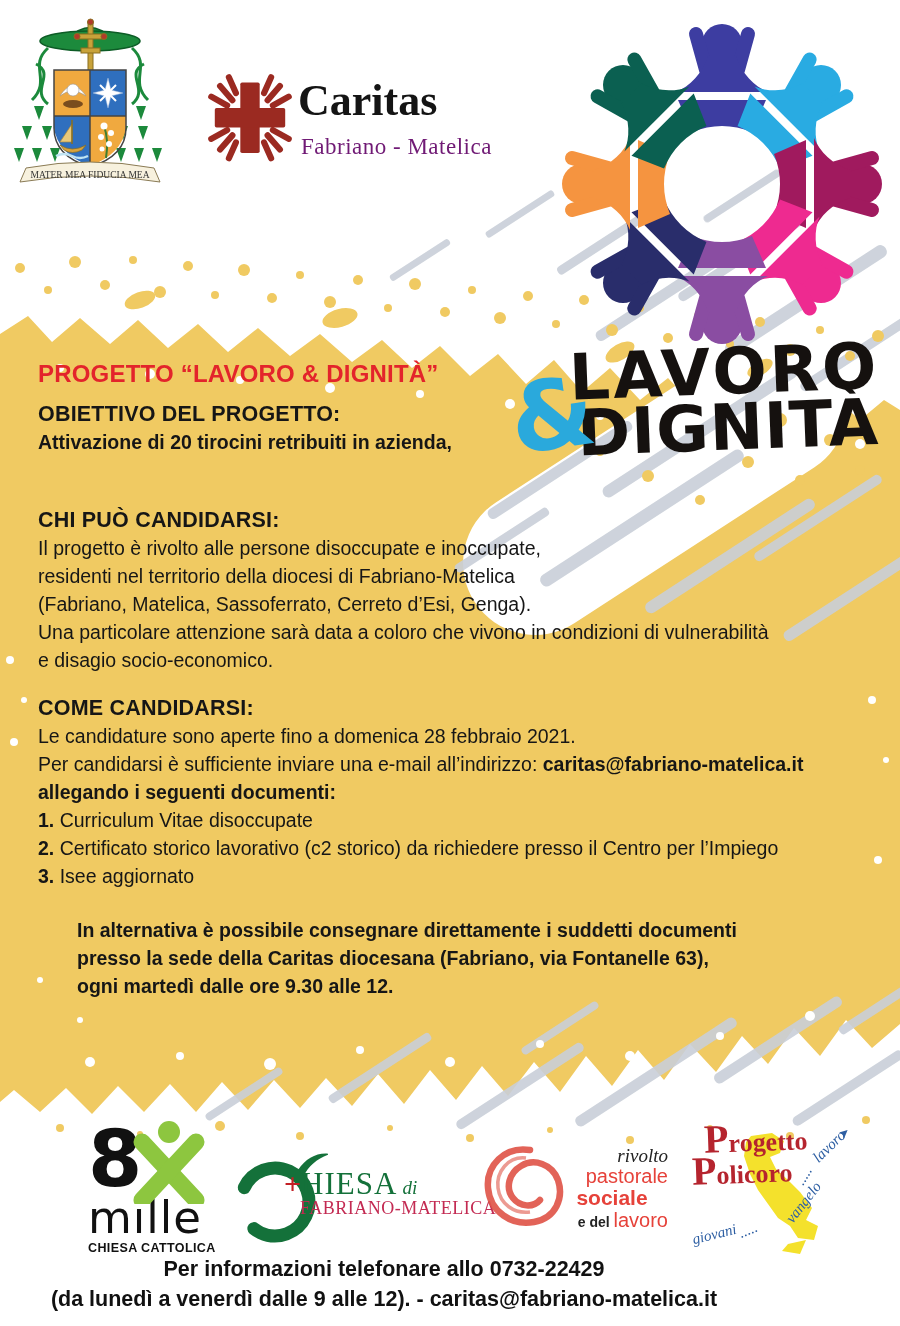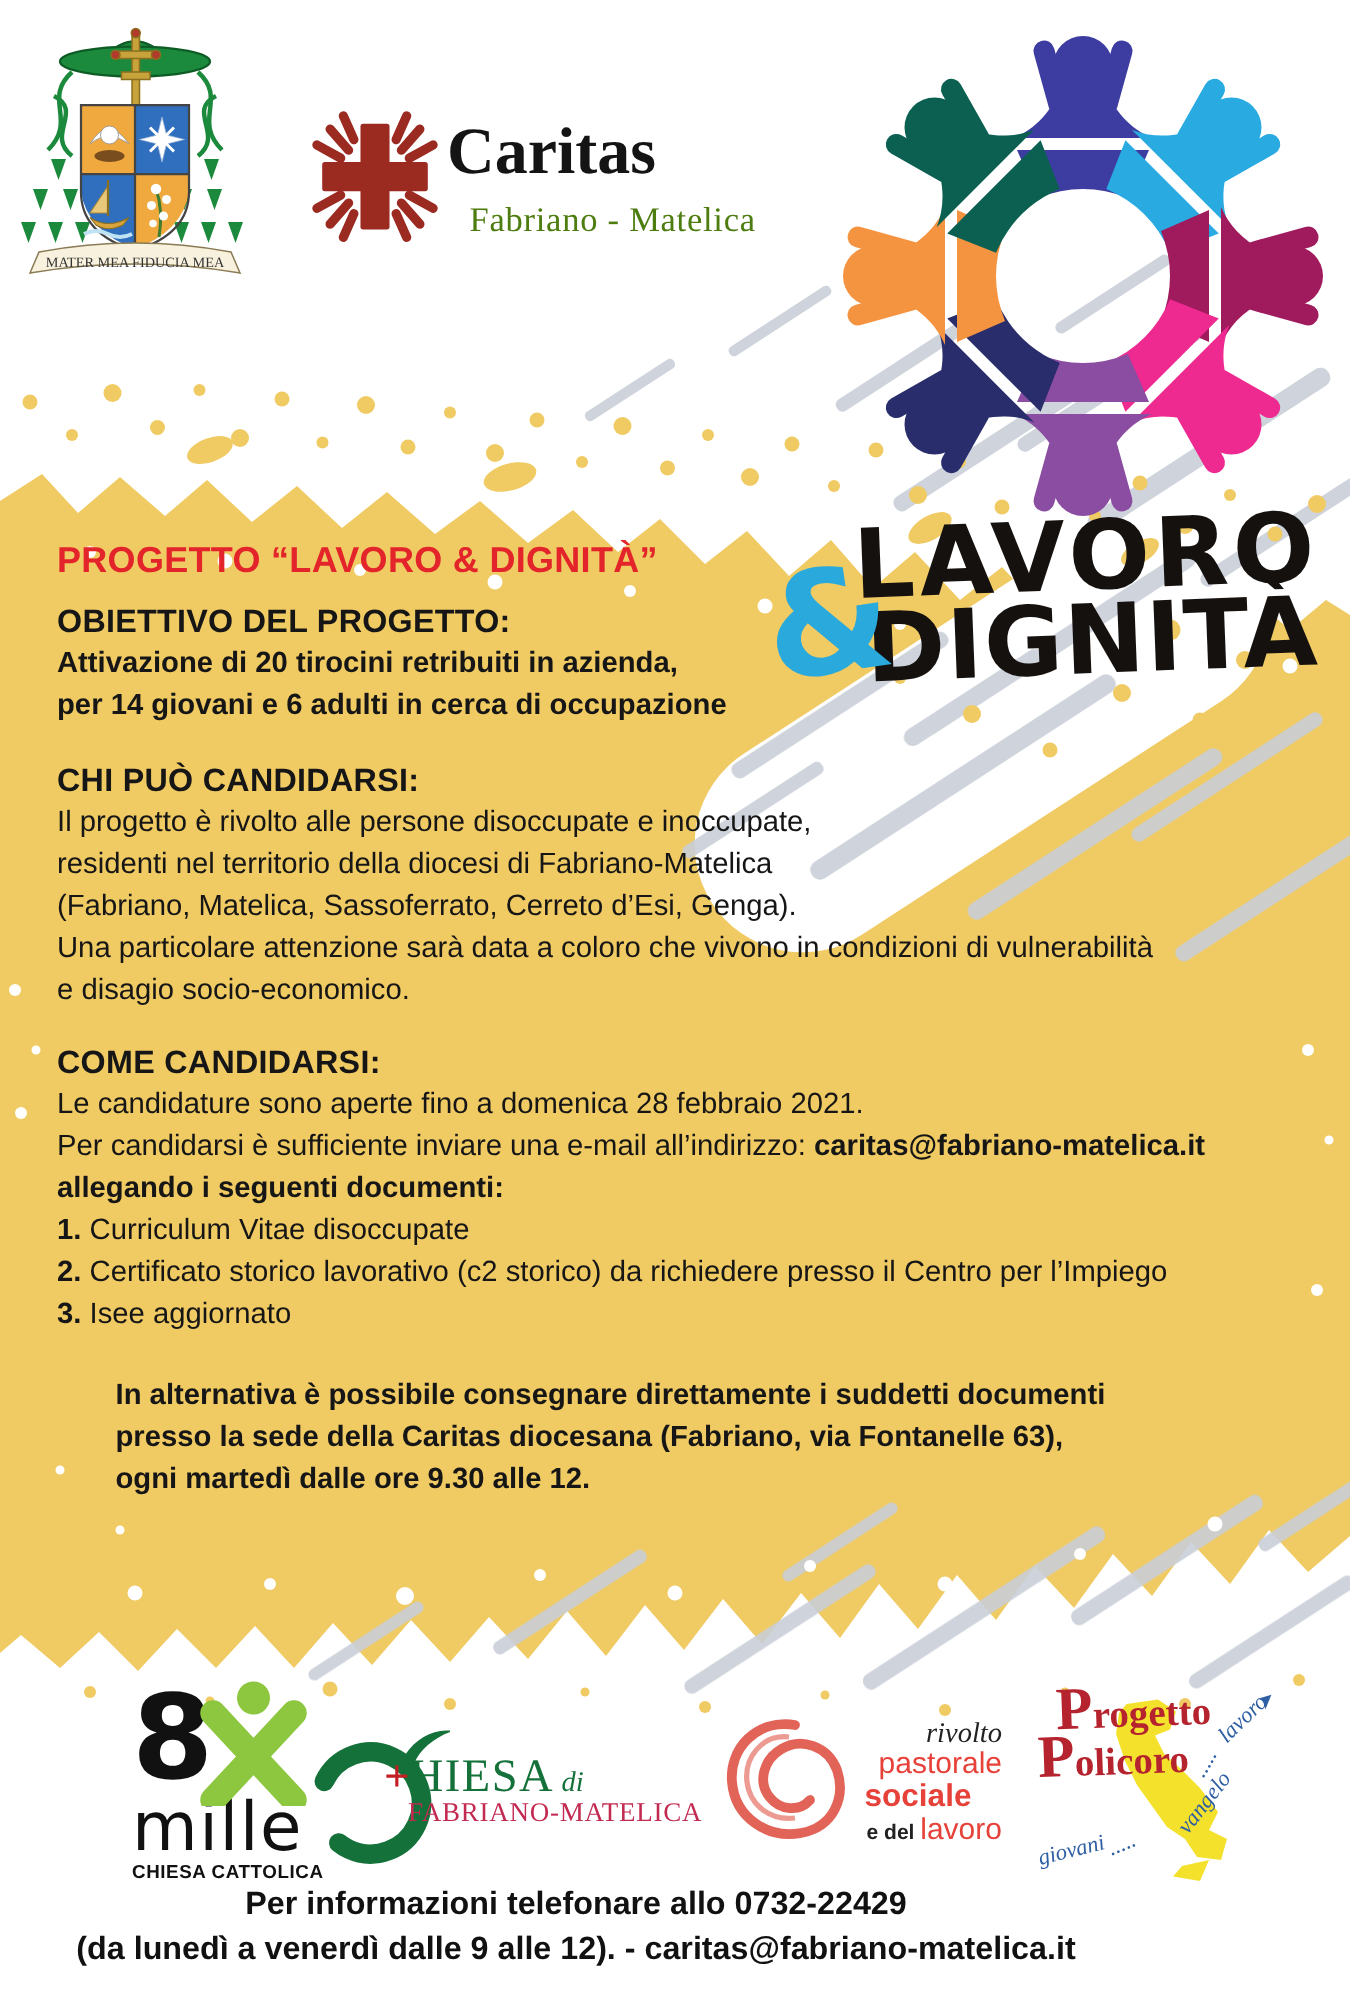--- a/index.html
+++ b/index.html
@@ -19,21 +19,21 @@
                 font-size:64px;line-height:60px;letter-spacing:3px;}
   #brandword .w2{margin-top:-4px;letter-spacing:1px;}
   #brand-amp{position:absolute;left:-8px;top:22px;font-family:"DejaVu Sans",sans-serif;font-weight:bold;
              font-size:96px;line-height:90px;color:#2aa9dc;transform:rotate(-6deg);}
   #brandword .w1{padding-left:52px;}
   #brandword .w2{padding-left:58px;}
   
   #caritas-name{position:absolute;left:298px;top:72px;font-family:"Liberation Serif",serif;
                 font-weight:bold;font-size:44px;line-height:58px;color:#141414;z-index:3;}
   #caritas-sub{position:absolute;left:301px;top:134px;font-family:"Liberation Serif",serif;
-               font-size:23px;color:#4d7c0f;z-index:3;letter-spacing:.5px;margin-left:12px;}
+               font-size:23px;color:#701a75;z-index:3;letter-spacing:.5px;}
   
   .plogo{position:absolute;z-index:6;}
   #ottox .eight{font-family:"DejaVu Sans",sans-serif;font-weight:bold;font-size:78px;line-height:66px;color:#111;}
   #ottox .mille{font-family:"DejaVu Sans",sans-serif;font-size:45px;line-height:40px;color:#111;margin-top:2px;letter-spacing:1px;}
   #ottox .cap{font-weight:bold;font-size:12.5px;color:#111;margin-top:3px;letter-spacing:.4px;}
   #chiesa-line1{position:absolute;left:56px;top:20px;white-space:nowrap;}
   #chiesa-cross{color:#c32026;font-size:30px;font-weight:bold;font-family:"Liberation Serif",serif;}
   #chiesa-name{font-family:"Liberation Serif",serif;font-size:31px;color:#14713a;letter-spacing:1px;}
   #chiesa-di{font-family:"Liberation Serif",serif;font-style:italic;font-size:19px;color:#14713a;margin-left:5px;}
   #chiesa-sub{position:absolute;left:72px;top:52px;font-family:"Liberation Serif",serif;
@@ -299,21 +299,20 @@
     <div id="brand-amp">&amp;</div>
     <div class="w w1">LAVORO</div>
     <div class="w w2">DIGNITÀ</div>
   </div>
 
   <div id="main-title">PROGETTO “LAVORO &amp; DIGNITÀ”</div>
 
   <div class="txt" style="top:400px;">
     <div class="h">OBIETTIVO DEL PROGETTO:</div>
     <div class="line b">Attivazione di 20 tirocini retribuiti in azienda,</div>
-    <div class="line b">per 14 giovani e 6 adulti in cerca di occupazione</div>
   </div>
 
   <div class="txt" style="top:506px;">
     <div class="h">CHI PUÒ CANDIDARSI:</div>
     <div class="line">Il progetto è rivolto alle persone disoccupate e inoccupate,</div>
     <div class="line">residenti nel territorio della diocesi di Fabriano-Matelica</div>
     <div class="line">(Fabriano, Matelica, Sassoferrato, Cerreto d’Esi, Genga).</div>
     <div class="line">Una particolare attenzione sarà data a coloro che vivono in condizioni di vulnerabilità</div>
     <div class="line">e disagio socio-economico.</div>
   </div>
@@ -340,21 +339,21 @@
       <svg class="abs" style="left:42px;top:-6px;" width="78" height="84" viewBox="0 0 78 84">
         <circle cx="39" cy="12" r="11" fill="#8dc63f"></circle>
         <line x1="12" y1="22" x2="66" y2="80" stroke="#8dc63f" stroke-width="17" stroke-linecap="round"></line>
         <line x1="66" y1="22" x2="12" y2="80" stroke="#8dc63f" stroke-width="17" stroke-linecap="round"></line>
       </svg>
     </div>
     <div class="mille">mille</div>
     <div class="cap">CHIESA CATTOLICA</div>
   </div>
 
-  <div class="plogo" style="left:200px;top:1146px;width:250px;height:100px;">
+  <div class="plogo" style="left:228px;top:1146px;width:250px;height:100px;">
     <svg class="abs" style="left:0;top:0;" width="100" height="105" viewBox="0 0 100 105">
       <circle cx="47" cy="56" r="34" fill="none" stroke="#14713a" stroke-width="13" stroke-dasharray="168 60" transform="rotate(-155 47 56)" stroke-linecap="round"></circle>
       <path d="M70,24 C78,12 90,6 102,8 C90,12 80,20 76,30 Z" fill="#14713a"></path>
     </svg>
     <div id="chiesa-line1">
       <span id="chiesa-cross">+</span><span id="chiesa-name">HIESA</span><span id="chiesa-di">di</span>
     </div>
     <div id="chiesa-sub">FABRIANO-MATELICA</div>
   </div>
 

